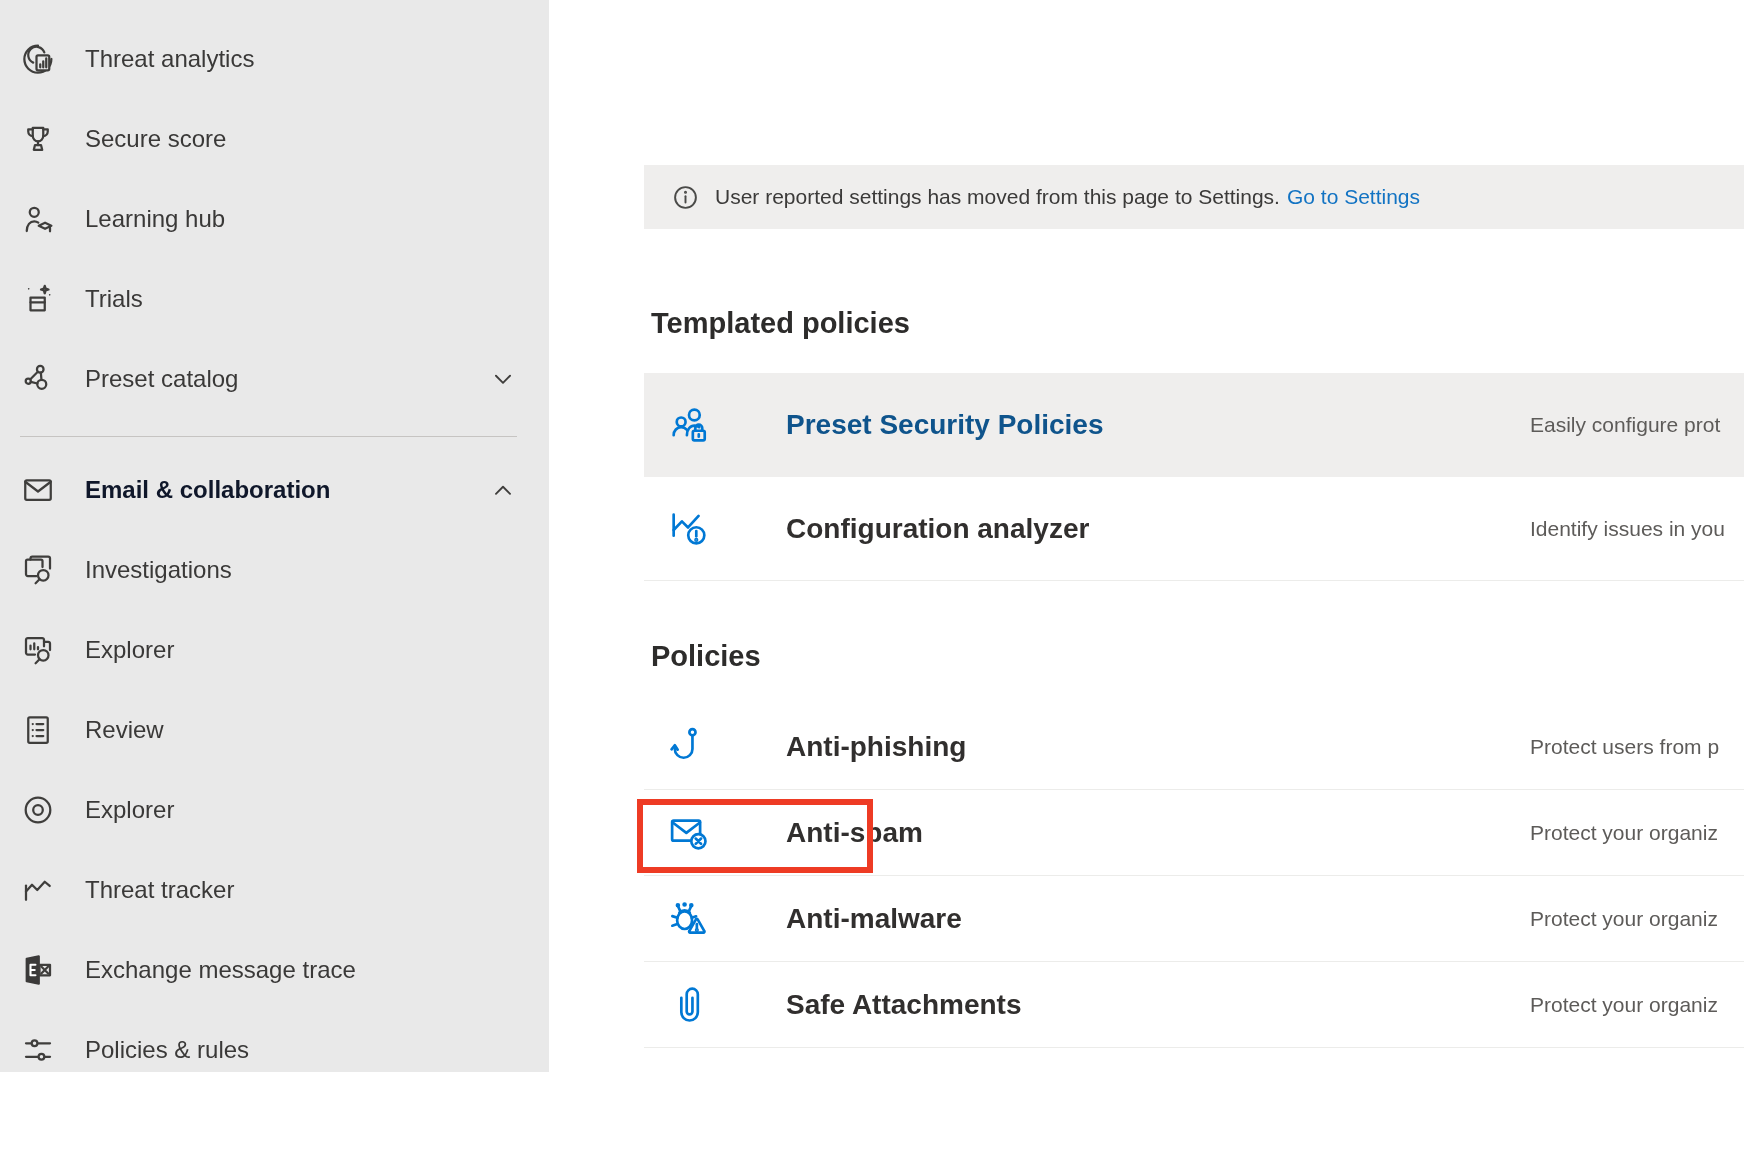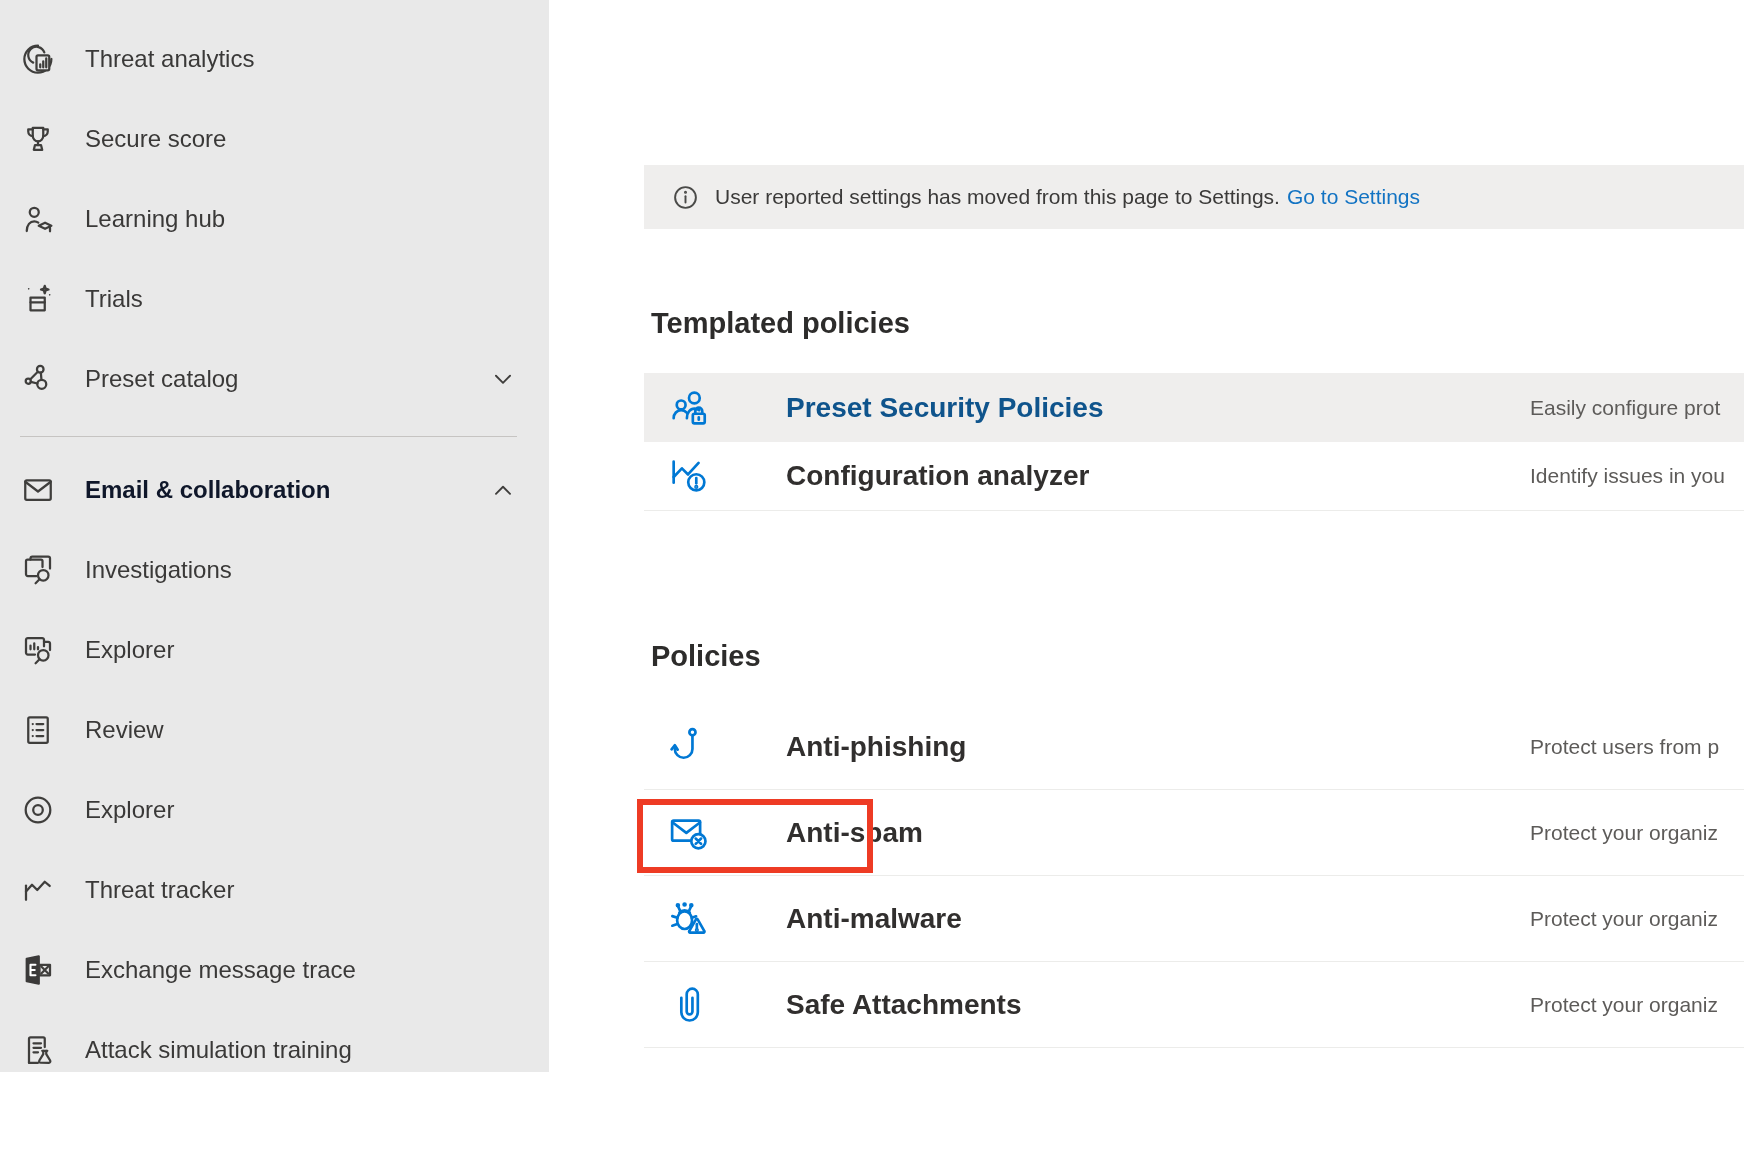--- a/index.html
+++ b/index.html
@@ -45,21 +45,21 @@
   .banner-text { font-size:21px; color:#3b3a39; margin-left:15px; white-space:nowrap; }
   .banner-link { font-size:21px; color:#1273c3; margin-left:7px; white-space:nowrap; cursor:pointer; }
 
   .sec-h { position:absolute; left:102px; margin:0; font-size:29px; line-height:1.15; font-weight:bold; color:#2d2c2b; }
   .sec-h.templated { top:307px; }
   .sec-h.policies  { top:640px; }
 
   .rows { position:absolute; left:95px; width:1100px; }
   .rows.templated { top:373px; }
   .rows.policies  { top:704px; }
-  .row { height:69px; display:flex; align-items:center; position:relative; cursor:pointer; }
+  .row { height:104px; display:flex; align-items:center; position:relative; cursor:pointer; }
   .row.gray { background:#efeeed; }
   .row.hairline { border-bottom:1px solid #ececea; height:86px; }
   .rows.templated .row:nth-child(2) { border-bottom:1px solid #ececea; }
   .micon { width:46px; height:46px; flex:0 0 46px; margin-left:22px; }
   .micon svg { width:46px; height:46px; stroke:#0078d4; stroke-width:1.4; }
   .row-label { margin-left:74px; font-size:28px; font-weight:bold; color:#312f2e; white-space:nowrap; }
   .row-label.link { color:#0f548c; }
   .row-desc {
     position:absolute; left:886px; top:50%; transform:translateY(-50%);
     font-size:21px; color:#5d5b59; white-space:nowrap; width:214px; overflow:hidden;
@@ -220,32 +220,20 @@
       <svg viewBox="0 0 24 24">
           <path d="M4.5 4.5l8-1.6v18.2l-8-1.6z" style="fill:#3b3a39;stroke:#3b3a39"></path>
           <path d="M7 8.5v7M7 8.5h3.3M7 12h2.8M7 15.5h3.3" style="stroke:#ffffff;stroke-width:1.4"></path>
           <rect x="13" y="8.5" width="7" height="7" style="fill:#e9e9e9"></rect>
           <path d="M14.2 9.7l4.6 4.6M18.8 9.7l-4.6 4.6"></path>
         </svg>
     </span>
     <span class="slabel">Exchange message trace</span>
   </div>
 
-  <div class="side-item">
-    <span class="sicon">
-      <svg viewBox="0 0 24 24">
-          <path d="M6 20.5V4.5a1 1 0 0 1 1-1h8.5a1 1 0 0 1 1 1V10"></path>
-          <path d="M6 20.5h6"></path>
-          <path d="M9 7.5h5M9 10.5h5M9 13.5h3"></path>
-          <path d="M15.5 12.5v2.2l-2.6 4.3a1 1 0 0 0 .85 1.5h5.5a1 1 0 0 0 .85-1.5l-2.6-4.3v-2.2"></path>
-          <path d="M14.8 12.5h3.4"></path>
-        </svg>
-    </span>
-    <span class="slabel">Attack simulation training</span>
-  </div>
 
   <div class="side-item">
     <span class="sicon">
       <svg viewBox="0 0 24 24">
           <path d="M4 7.5h16"></path>
           <path d="M4 16.5h16"></path>
           <circle cx="9.7" cy="7.5" r="1.9" style="fill:#e9e9e9"></circle>
           <circle cx="14.3" cy="16.5" r="1.9" style="fill:#e9e9e9"></circle>
         </svg>
     </span>

